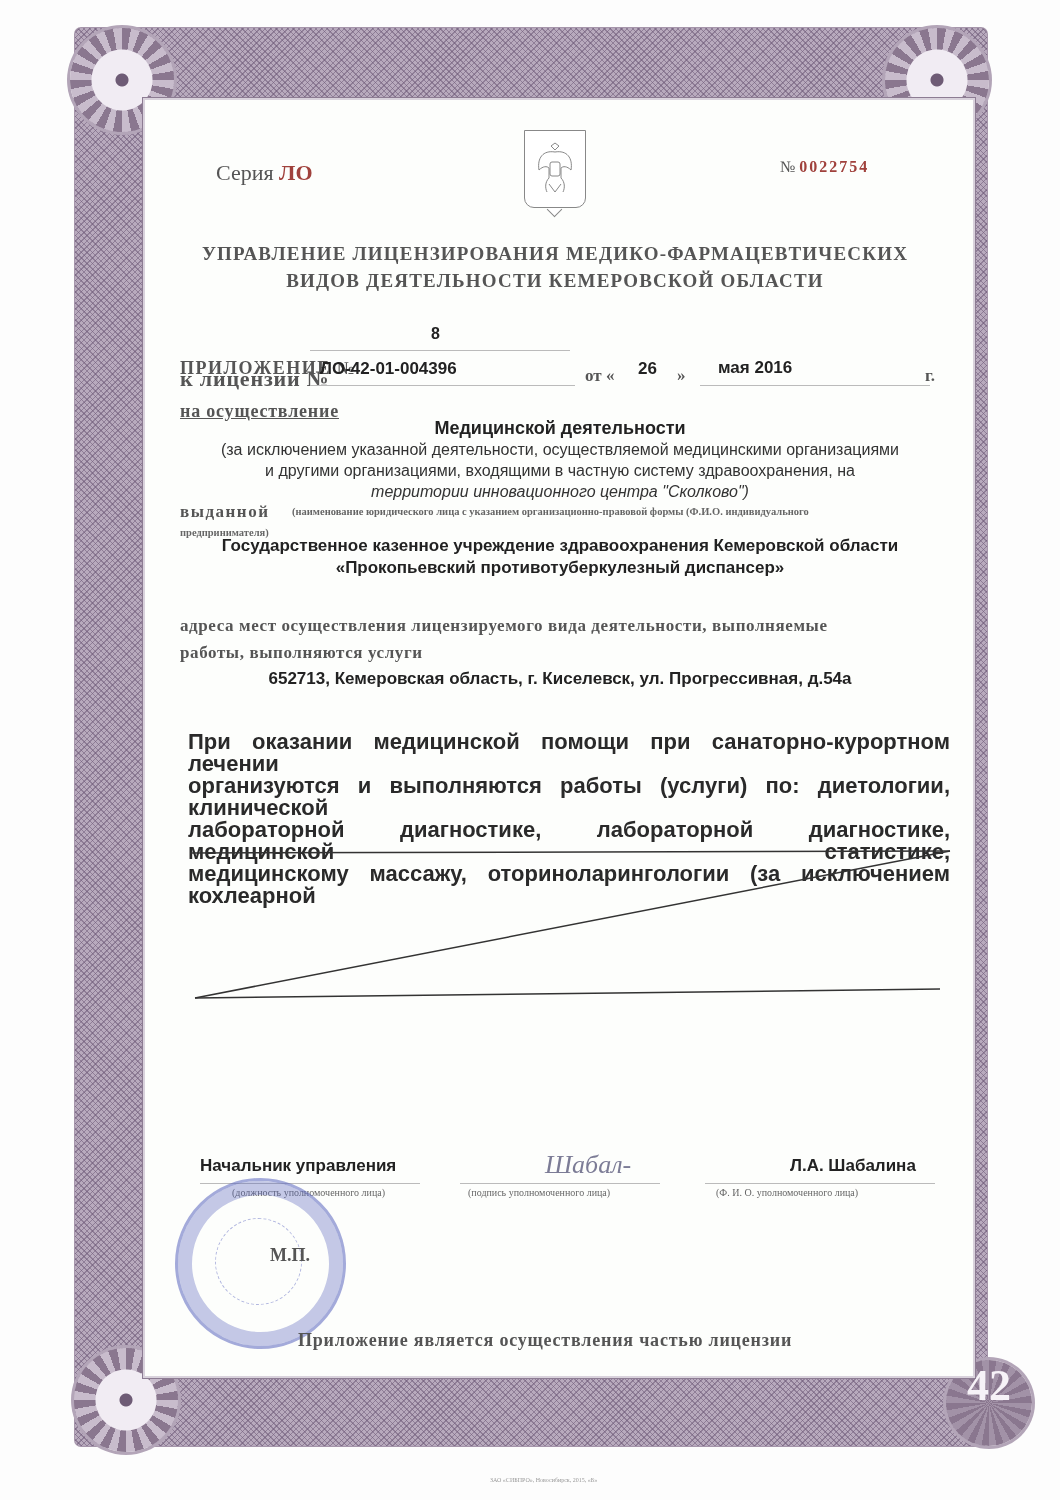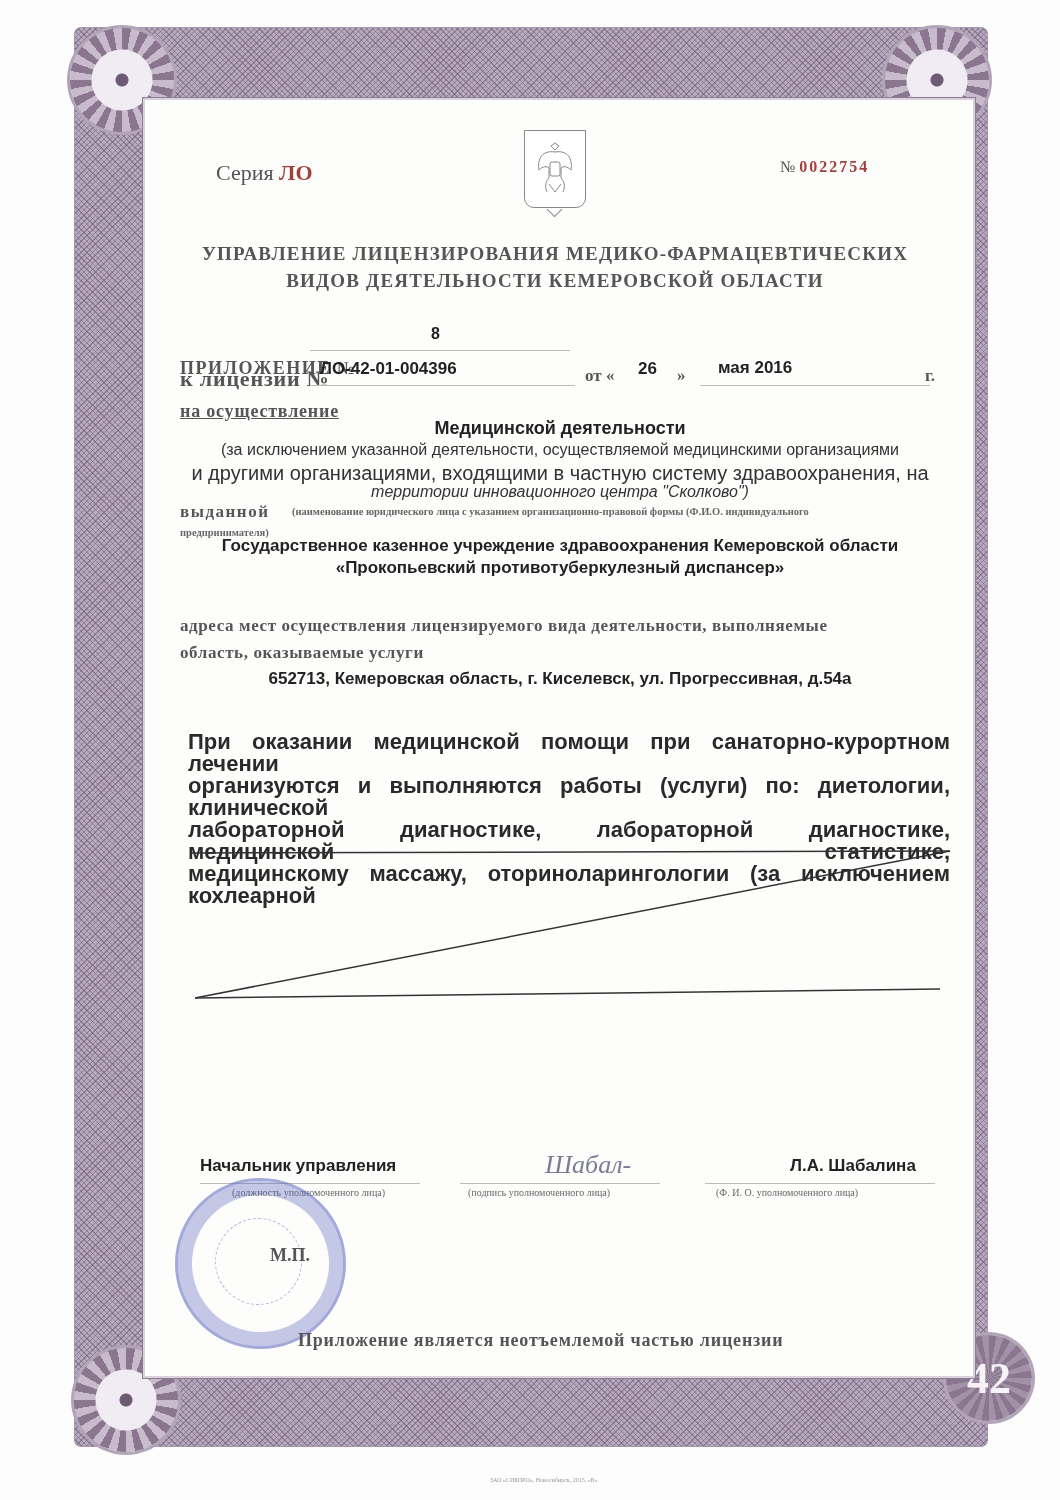--- a/index.html
+++ b/index.html
@@ -11,23 +11,23 @@
      repeating-linear-gradient(-45deg, rgba(110,90,120,0.55) 0 1px, transparent 1px 4px),
      #b8aabd;
      border-radius:6px;box-shadow:0 0 0 1px #a696ab;}
   .paper{left:145px;top:100px;width:828px;height:1276px;background:#fdfefc;box-shadow:0 0 0 2px #d9d2dc, 0 0 0 3px #8d7c93;}
   .rosette{width:104px;height:104px;border-radius:50%;
      background:
        radial-gradient(circle at 50% 50%, #6e5b75 0 6px, transparent 7px),
        radial-gradient(circle at 50% 50%, #f1ecf3 0 30px, transparent 31px),
        repeating-conic-gradient(#8a778f 0 10deg, #c8bccc 10deg 20deg);
      box-shadow:0 0 0 3px #b3a5b8;}
-  .badge42{right:28px;bottom:79px;width:86px;height:86px;border-radius:50%;
+  .badge42{right:28px;bottom:54px;width:86px;height:86px;border-radius:50%;
      background:repeating-conic-gradient(#8a778f 0 10deg, #a292a7 10deg 20deg);box-shadow:0 0 0 3px #b3a5b8;
-     display:flex;align-items:center;justify-content:center;}
+     display:flex;justify-content:center;}
   .badge42 span{font-family:"Liberation Serif",serif;font-size:44px;font-weight:bold;color:#f6f2f7;}
   .serif{font-family:"Liberation Serif",serif;}
   .grey{color:#555;}
   .dark{color:#222;}
   .seria{left:216px;top:160px;font-size:22px;}
   .seria .val{color:#a0413c;font-weight:bold;}
   .number{left:780px;top:158px;font-size:16px;}
   .number .val{color:#a0413c;font-weight:bold;letter-spacing:2px;}
   .emblem{left:524px;top:130px;width:60px;height:76px;border:1px solid #888;border-radius:0 0 10px 10px;background:#fff;display:flex;align-items:center;justify-content:center;}
   .emblem-tip{left:549px;top:204px;width:10px;height:10px;border-right:1px solid #888;border-bottom:1px solid #888;transform:rotate(45deg);background:#fff;}
@@ -89,31 +89,31 @@
 <div class="abs serif label" style="left:585px;top:366px;font-size:17px;">от «</div>
 <div class="abs fill" style="left:638px;top:359px;">26</div>
 <div class="abs serif label" style="left:677px;top:366px;font-size:17px;">»</div>
 <div class="abs line" style="left:700px;top:385px;width:230px;"></div>
 <div class="abs fill" style="left:718px;top:358px;">мая 2016</div>
 <div class="abs serif label" style="left:925px;top:366px;font-size:17px;">г.</div>
 
 <div class="abs serif label" style="left:180px;top:401px;font-size:18px;letter-spacing:0.8px;text-decoration:underline;">на осуществление</div>
 <div class="abs centered fill" style="top:418px;font-size:18px;">Медицинской деятельности</div>
 <div class="abs centered dark" style="top:441px;font-size:16px;color:#333;">(за исключением указанной деятельности, осуществляемой медицинскими организациями</div>
-<div class="abs centered dark" style="top:462px;font-size:20px;color:#333;">и другими организациями, входящими в частную систему здравоохранения, на</div>
+<div class="abs centered dark" style="top:462px;font-size:16px;color:#333;">и другими организациями, входящими в частную систему здравоохранения, на</div>
 <div class="abs centered dark" style="top:483px;font-size:16px;color:#333;font-style:italic;">территории инновационного центра "Сколково")</div>
 
 <div class="abs serif label" style="left:180px;top:502px;font-size:17px;letter-spacing:1.5px;">выданной</div>
 <div class="abs serif" style="left:292px;top:506px;font-size:10.5px;font-weight:bold;color:#666;">(наименование юридического лица с указанием организационно-правовой формы (Ф.И.О. индивидуального</div>
 <div class="abs serif" style="left:180px;top:527px;font-size:10.5px;font-weight:bold;color:#666;">предпринимателя)</div>
 <div class="abs centered fill" style="top:536px;font-size:17px;">Государственное казенное учреждение здравоохранения Кемеровской области</div>
 <div class="abs centered fill" style="top:558px;font-size:17px;">«Прокопьевский противотуберкулезный диспансер»</div>
 
 <div class="abs serif label" style="left:180px;top:616px;font-size:17px;letter-spacing:0.6px;">адреса мест осуществления лицензируемого вида деятельности, выполняемые</div>
-<div class="abs serif label" style="left:180px;top:643px;font-size:17px;letter-spacing:0.6px;">область, оказываемые услуги</div>
+<div class="abs serif label" style="left:180px;top:643px;font-size:17px;letter-spacing:0.6px;">работы, выполняются услуги</div>
 <div class="abs centered fill" style="top:669px;font-size:17px;">652713, Кемеровская область, г. Киселевск, ул. Прогрессивная, д.54а</div>
 
 <div class="abs body-para" style="top:731px;">
   <div style="text-align-last:justify;">При оказании медицинской помощи при санаторно-курортном лечении</div>
   <div style="text-align-last:justify;">организуются и выполняются работы (услуги) по: диетологии, клинической</div>
   <div style="text-align-last:justify;">лабораторной диагностике, лабораторной диагностике, медицинской статистике,</div>
   <div style="text-align-last:justify;">медицинскому массажу, оториноларингологии (за исключением кохлеарной</div>
 </div>
 
 <svg class="abs" style="left:180px;top:840px;" width="790" height="170">
@@ -133,14 +133,14 @@
 <div class="abs small-serif" style="left:468px;top:1187px;">(подпись уполномоченного лица)</div>
 
 <div class="abs fill" style="left:790px;top:1156px;font-size:17px;">Л.А. Шабалина</div>
 <div class="abs line" style="left:705px;top:1183px;width:230px;"></div>
 <div class="abs small-serif" style="left:716px;top:1187px;">(Ф. И. О. уполномоченного лица)</div>
 
 <div class="abs stamp"></div>
 <div class="abs stamp-inner"></div>
 <div class="abs serif mp">М.П.</div>
 
-<div class="abs serif" style="left:298px;top:1330px;font-size:18px;font-weight:bold;color:#555;letter-spacing:0.8px;">Приложение является неотъемлемой частью лицензии</div>
+<div class="abs serif" style="left:298px;top:1330px;font-size:18px;font-weight:bold;color:#555;letter-spacing:0.8px;">Приложение является осуществления частью лицензии</div>
 <div class="abs serif" style="left:490px;top:1477px;font-size:6px;color:#999;">ЗАО «СИБПРО», Новосибирск, 2015, «Б»</div>
 
 </body></html>

